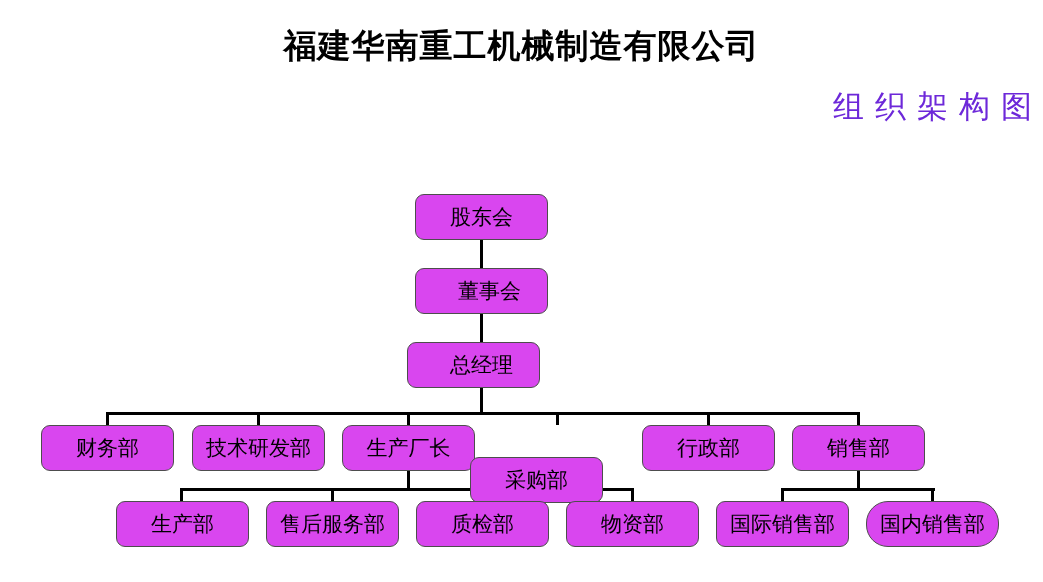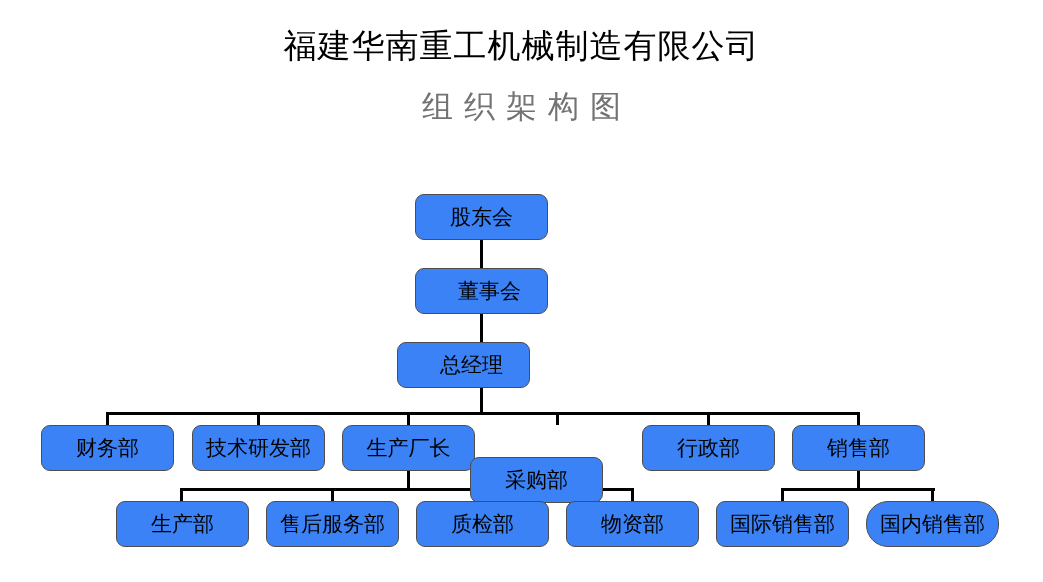--- a/index.html
+++ b/index.html
@@ -22,52 +22,53 @@
   .title-block {
     position: absolute;
     left: 0;
     top: 24px;
     width: 1043px;
     text-align: center;
   }
   .title-main {
     font-family: "DejaVu Serif", "Liberation Serif", serif;
     font-size: 33px;
-    font-weight: 400;
+    font-weight: 700;
     color: #000000;
     line-height: 44px;
     letter-spacing: 1px;
     white-space: nowrap;
   }
   .title-sub {
     font-family: "DejaVu Serif", "Liberation Serif", serif;
     font-size: 31px;
     font-weight: 400;
-    color: #737373;
+    color: #6d28d9;
     line-height: 44px;
     letter-spacing: 11px;
     padding-left: 11px;
     margin-top: 16px;
     white-space: nowrap;
+    text-align: right;
   }
 
   
   #chart {
     position: absolute;
     left: 0;
     top: 0;
     width: 1043px;
     height: 582px;
   }
 
   
   .node {
     position: absolute;
     box-sizing: border-box;
-    background: #3b82f6;
+    background: #d946ef;
     border: 1px solid #4d4d4d;
     border-radius: 9px;
     display: flex;
     align-items: center;
     justify-content: center;
     font-family: "DejaVu Serif", "Liberation Serif", serif;
     font-size: 21px;
     color: #000000;
     line-height: 1;
     white-space: nowrap;
@@ -118,21 +119,21 @@
     <div class="conn conn-v" style="left:481px; top:488px; height:13px;"></div>
     <div class="conn conn-v" style="left:631px; top:488px; height:13px;"></div>
 
     <div class="conn conn-v" style="left:857px; top:471px; height:19px;"></div>
     <div class="conn conn-h" style="left:782px; top:488px; width:153px;"></div>
     <div class="conn conn-v" style="left:781px; top:488px; height:13px;"></div>
     <div class="conn conn-v" style="left:931px; top:488px; height:13px;"></div>
 
     <div class="node w133" style="left:415px; top:194px;">股东会</div>
     <div class="node w133" style="left:415px; top:268px;padding-left:16px;">董事会</div>
-    <div class="node w133" style="left:397px; top:342px;padding-left:16px;">总经理</div>
+    <div class="node w133" style="left:407px; top:342px;padding-left:16px;">总经理</div>
 
     <div class="node w133" style="left:41px; top:425px;">财务部</div>
     <div class="node w133" style="left:192px; top:425px;">技术研发部</div>
     <div class="node w133" style="left:342px; top:425px;border-radius:10px;">生产厂长</div>
     <div class="node w133" style="left:470px; top:425px;margin-top:32px;">采购部</div>
     <div class="node w133" style="left:642px; top:425px;">行政部</div>
     <div class="node w133" style="left:792px; top:425px;">销售部</div>
 
     <div class="node w133" style="left:116px; top:501px;">生产部</div>
     <div class="node w133" style="left:266px; top:501px;">售后服务部</div>

